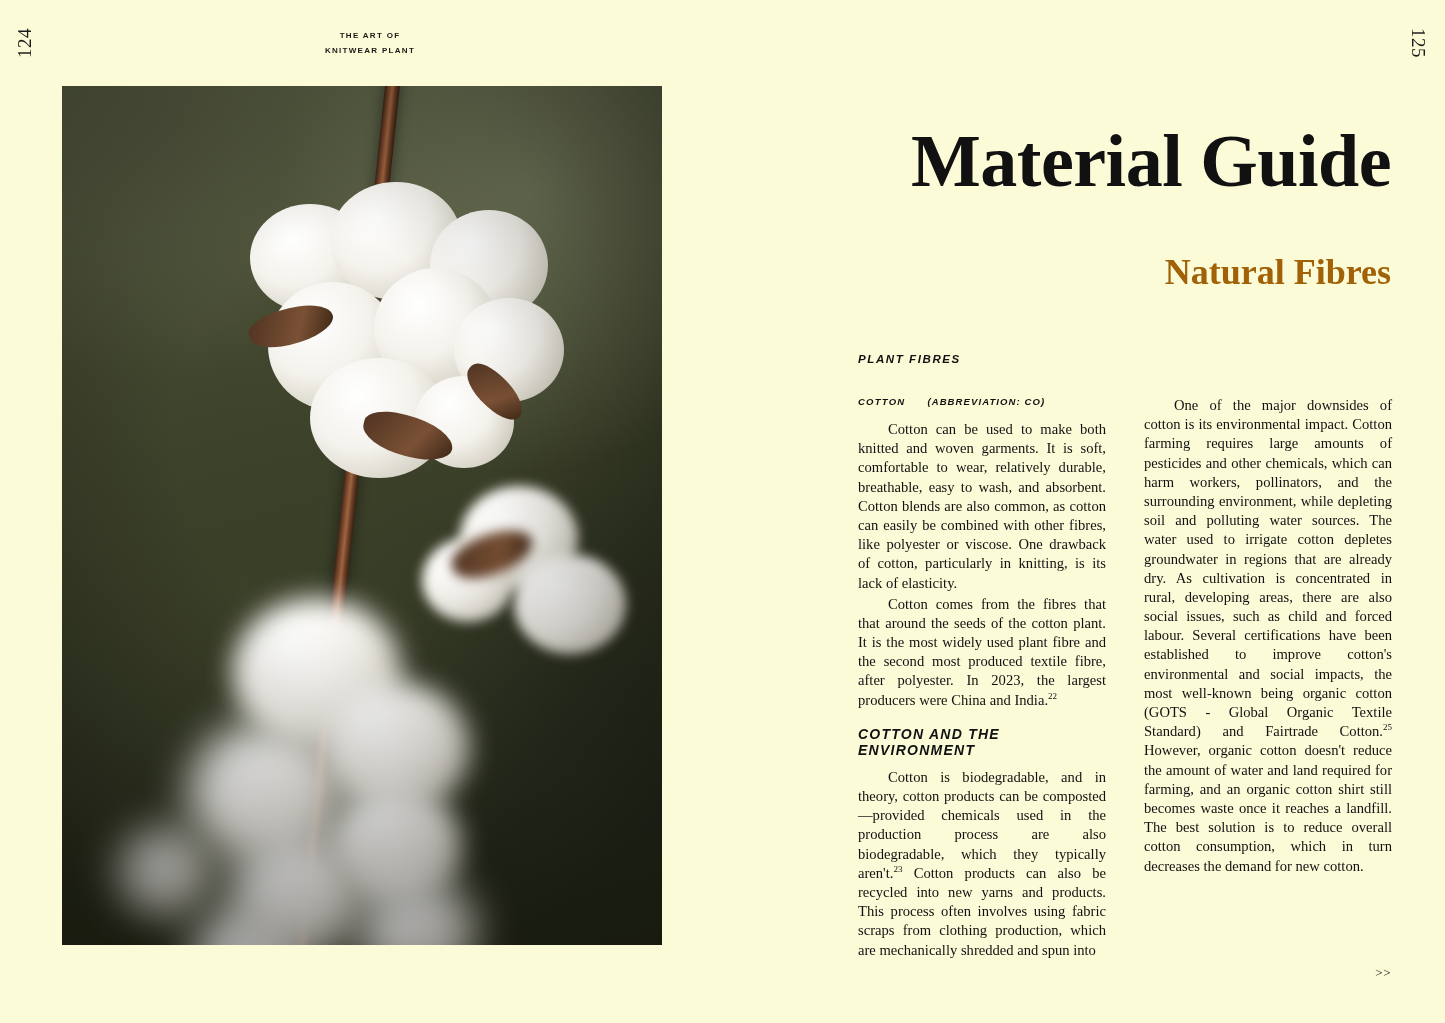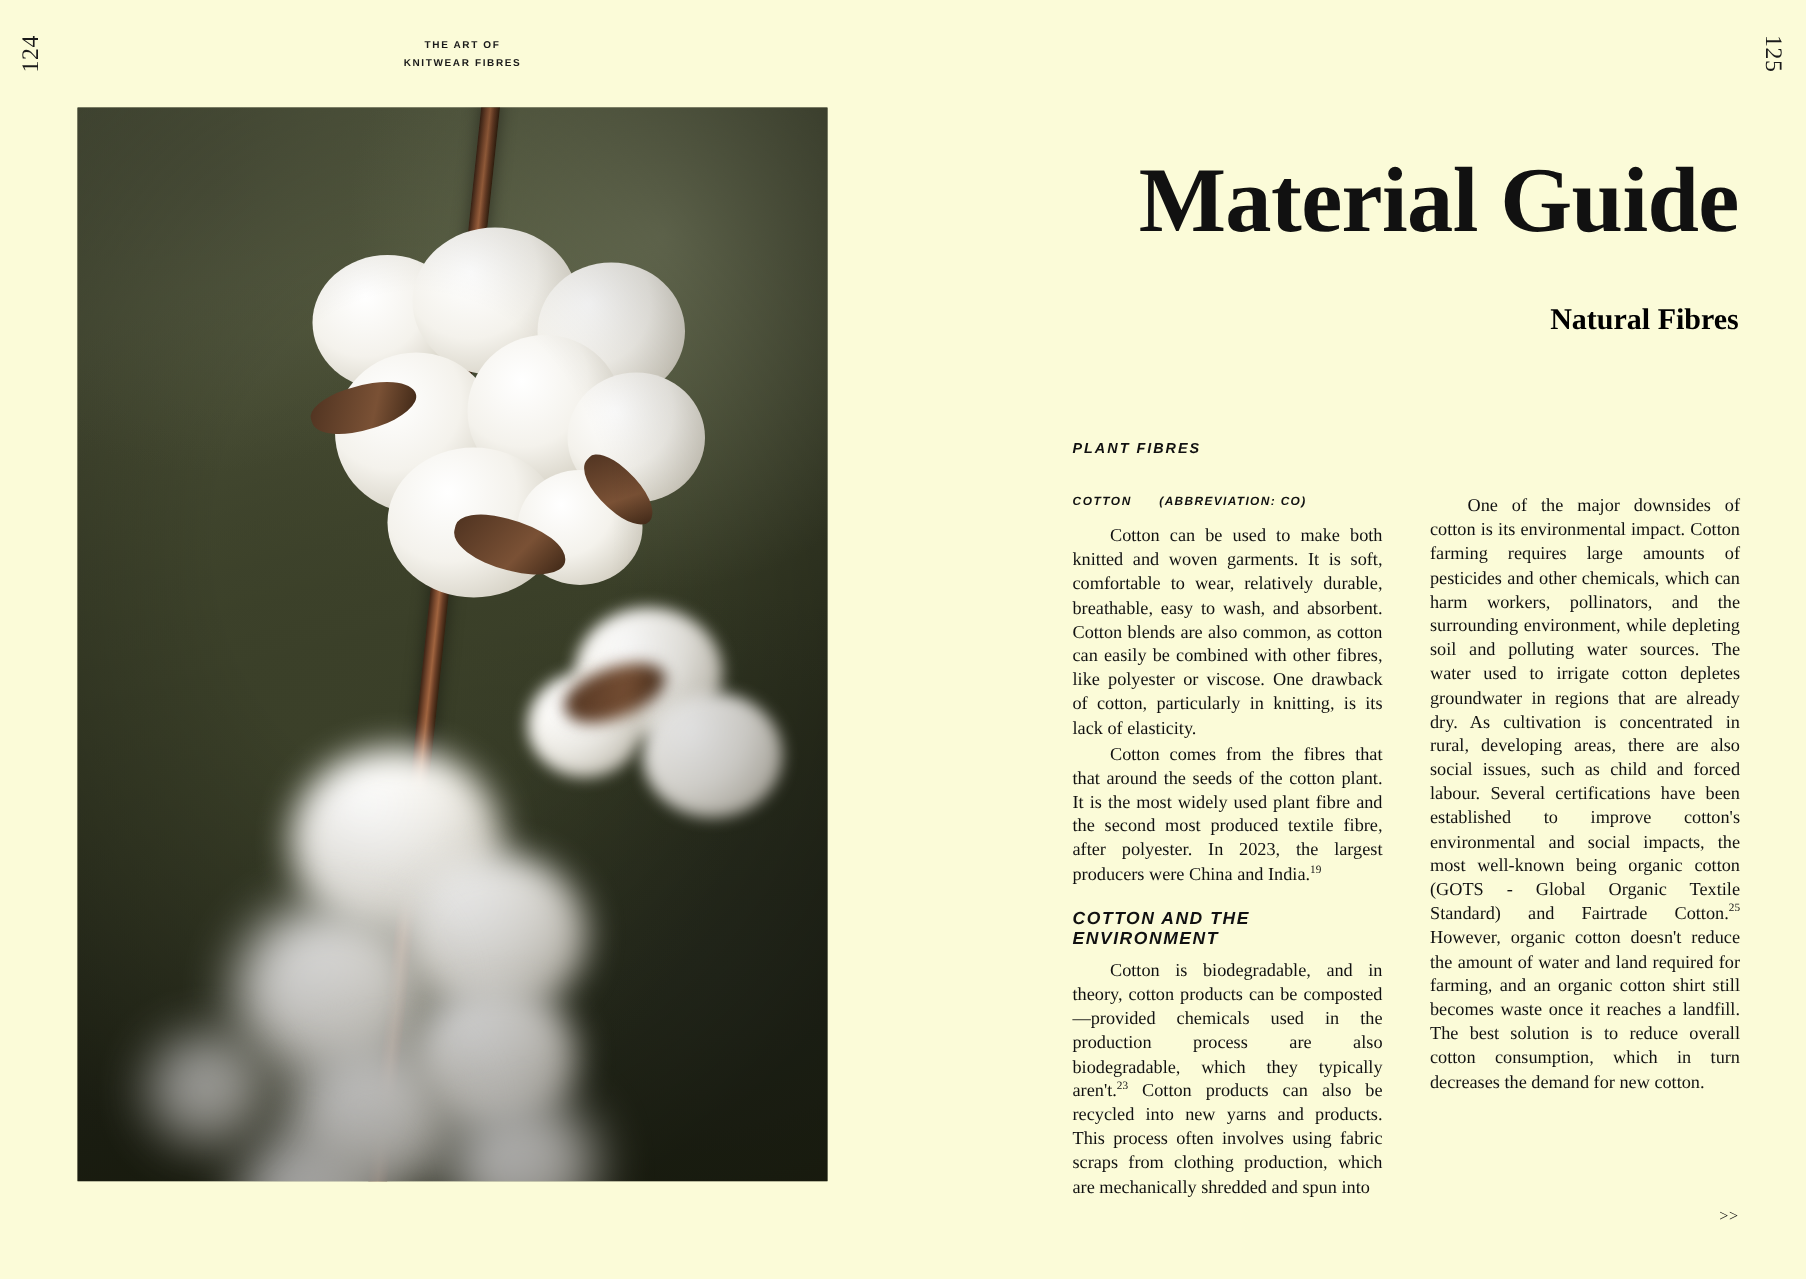--- a/index.html
+++ b/index.html
@@ -132,23 +132,23 @@
     line-height: 1;
     color: #111;
   }
   .section-title {
     position: absolute;
     right: 54px;
     top: 224px;
     text-align: right;
     font-family: "Liberation Serif", serif;
     font-weight: 700;
-    font-size: 24px;
+    font-size: 36px;
     line-height: 1;
-    color: #000000;
+    color: #a16207;
   }
   .group-label {
     position: absolute;
     left: 136px;
     top: 353px;
     font-family: "Liberation Sans", sans-serif;
     font-style: italic;
     font-weight: 700;
     font-size: 11.5px;
     letter-spacing: 1.6px;
@@ -216,21 +216,21 @@
 </head>
 <body>
 
 <div class="spread">
 
   <div class="page-left">
     <div class="folio-left">124</div>
 
     <div class="running-head">
       <div>THE ART OF</div>
-      <div>KNITWEAR FIBRES</div>
+      <div>KNITWEAR PLANT</div>
     </div>
 
     <div class="photo-frame">
       <div class="photo-bg"></div>
 
       <div class="stem-main"></div>
 
       <div class="boll" style="left:188px; top:118px; width:120px; height:108px;"></div>
       <div class="boll" style="left:268px; top:96px; width:132px; height:118px;"></div>
       <div class="boll" style="left:368px; top:124px; width:118px; height:110px;"></div>
@@ -271,21 +271,21 @@
 
     <div class="columns">
 
       <div class="col">
         <div class="sub-head">
           <span>COTTON</span><span class="abbr">(ABBREVIATION: CO)</span>
         </div>
 
         <p class="body">Cotton can be used to make both knitted and woven garments. It is soft, comfortable to wear, relatively durable, breathable, easy to wash, and absorbent. Cotton blends are also common, as cotton can easily be combined with other fibres, like polyester or viscose. One drawback of cotton, particularly in knitting, is its lack of elasticity.</p>
 
-        <p class="body"><span>Cotton comes from the fibres that that around the seeds of the cotton plant. It is the most widely used plant fibre and the second most produced textile fibre, after polyester. In 2023, the largest producers were China and India.</span><sup>19</sup></p>
+        <p class="body"><span>Cotton comes from the fibres that that around the seeds of the cotton plant. It is the most widely used plant fibre and the second most produced textile fibre, after polyester. In 2023, the largest producers were China and India.</span><sup>22</sup></p>
 
         <div class="sub-head-2">COTTON AND THE ENVIRONMENT</div>
 
         <p class="body"><span>Cotton is biodegradable, and in theory, cotton products can be composted—provided chemicals used in the production process are also biodegradable, which they typically aren't.</span><sup>23</sup> <span>Cotton products can also be recycled into new yarns and products. This process often involves using fabric scraps from clothing production, which are mechanically shredded and spun into</span></p>
       </div>
 
       <div class="col">
 
         <p class="body"><span>One of the major downsides of cotton is its environmental impact. Cotton farming requires large amounts of pesticides and other chemicals, which can harm workers, pollinators, and the surrounding environment, while depleting soil and polluting water sources. The water used to irrigate cotton depletes groundwater in regions that are already dry. As cultivation is concentrated in rural, developing areas, there are also social issues, such as child and forced labour. Several certifications have been established to improve cotton's environmental and social impacts, the most well-known being organic cotton (GOTS - Global Organic Textile Standard) and Fairtrade Cotton.</span><sup>25</sup> <span>However, organic cotton doesn't reduce the amount of water and land required for farming, and an organic cotton shirt still becomes waste once it reaches a landfill. The best solution is to reduce overall cotton consumption, which in turn decreases the demand for new cotton.</span></p>
       </div>

